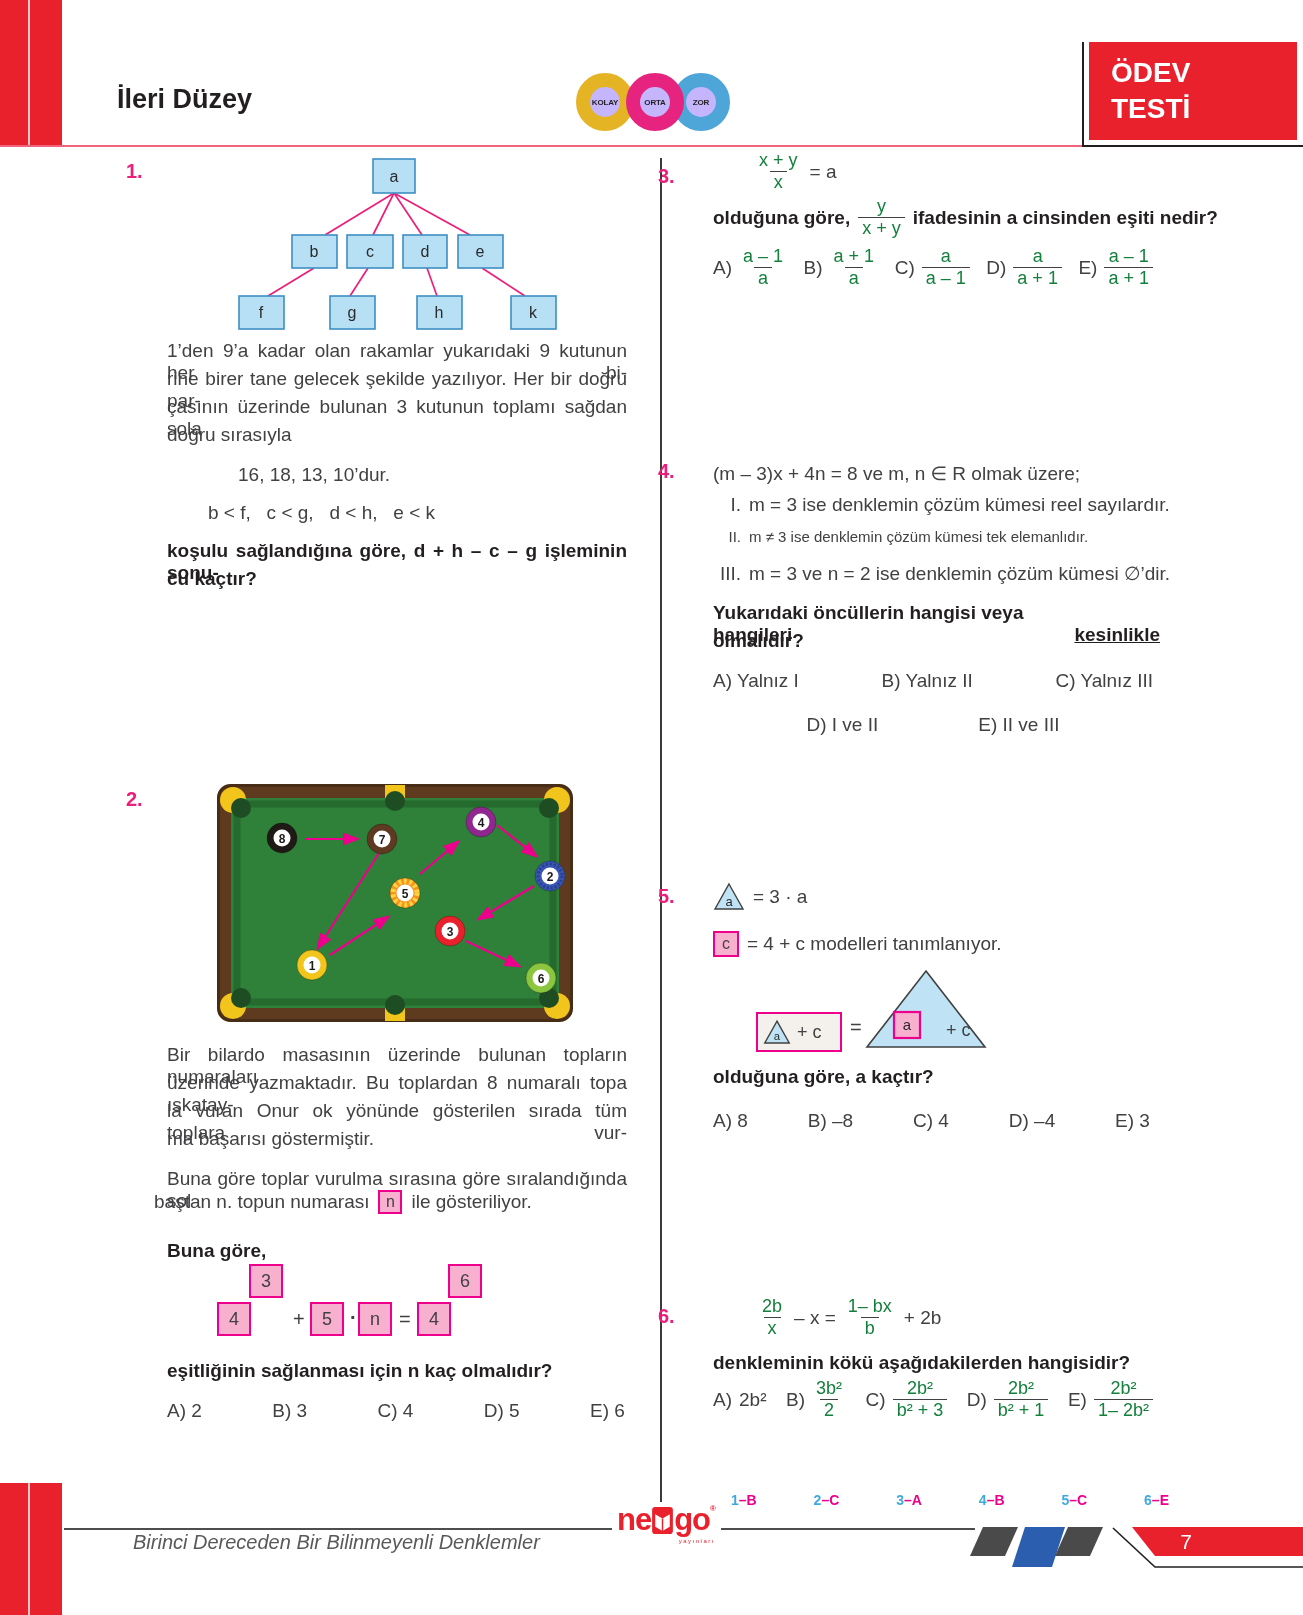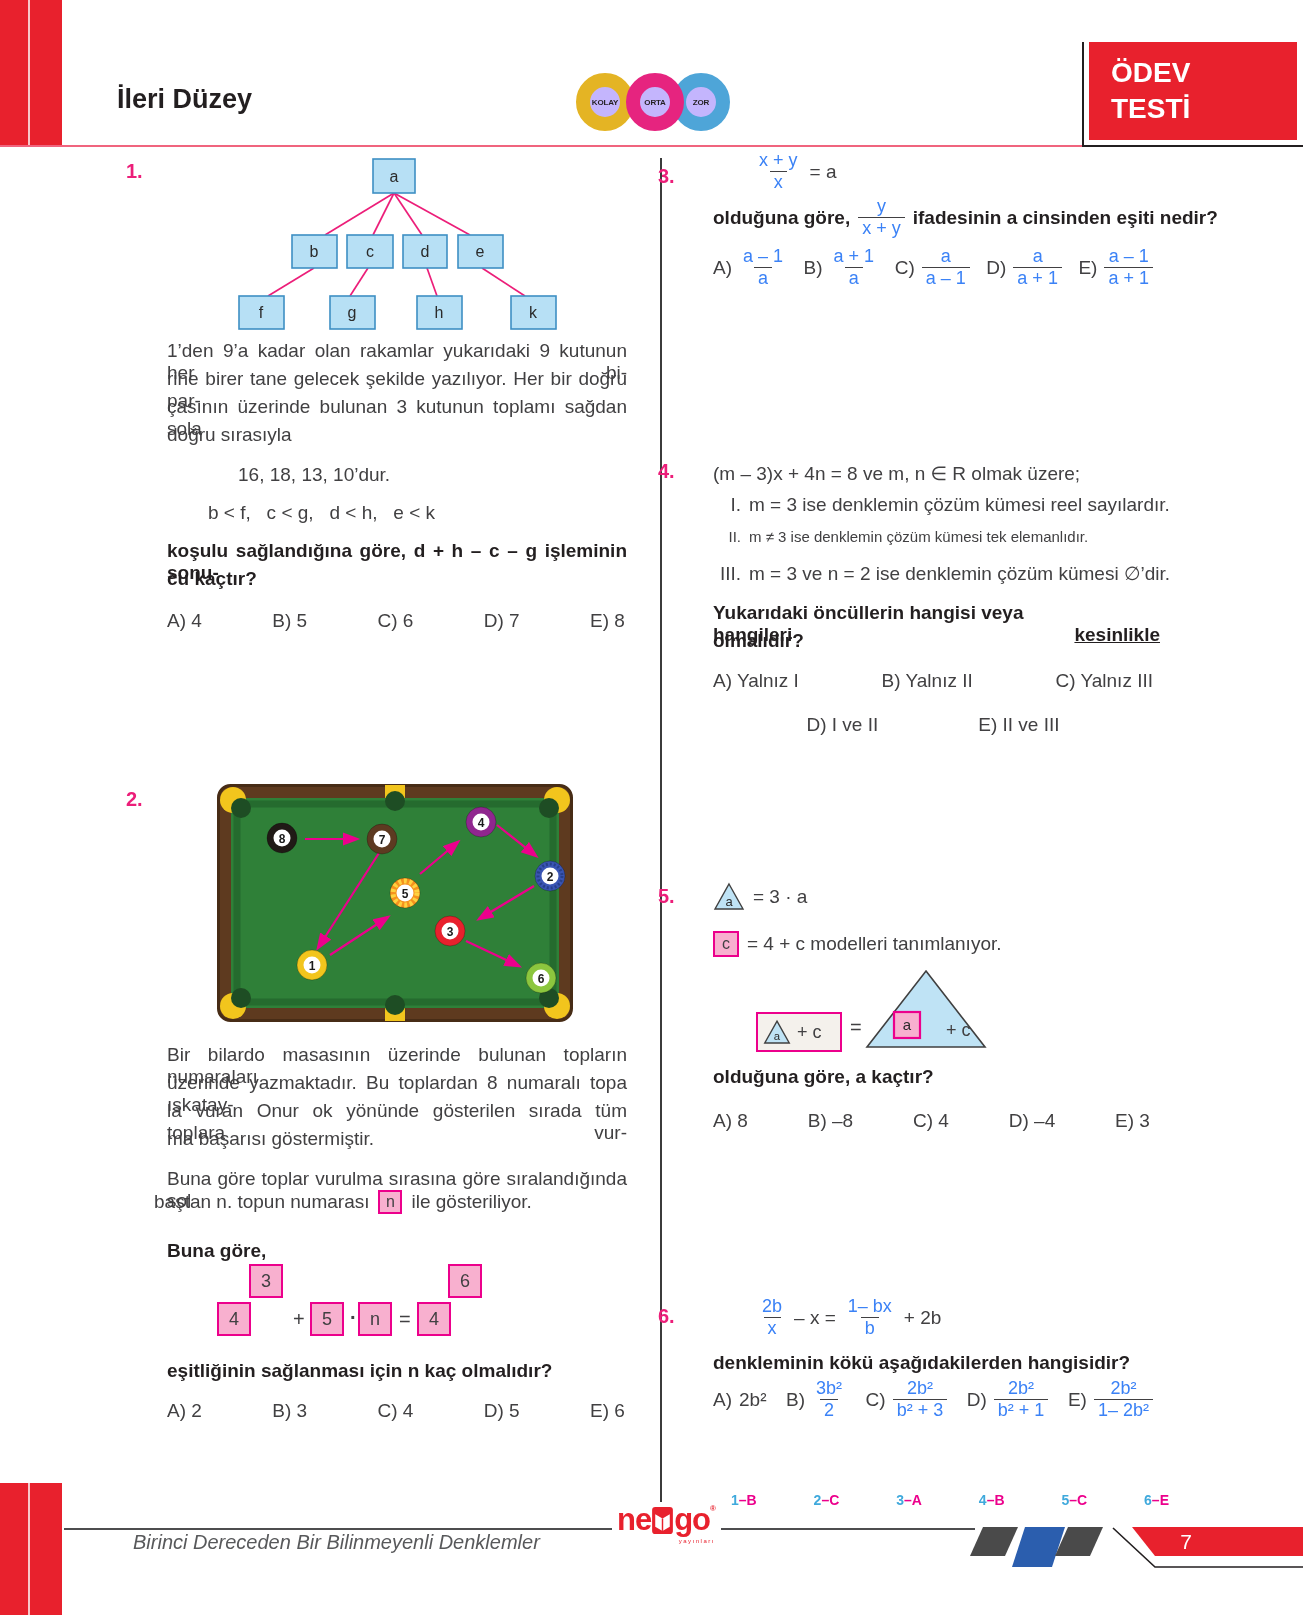--- a/index.html
+++ b/index.html
@@ -22,21 +22,21 @@
   .odev-box{position:absolute;left:1089px;top:42px;width:208px;height:98px;background:#e8212d;
             color:#fff;font-weight:bold;font-size:28px;line-height:36px;padding:13px 0 0 22px;box-sizing:border-box;}
   .divider{position:absolute;left:660px;top:158px;width:2px;height:1345px;background:#3b3b3b;}
   
   .qnum{position:absolute;font-size:20px;font-weight:bold;color:#ec1e79;}
   .tline{position:absolute;font-size:19px;color:#414042;white-space:nowrap;}
   .jl{white-space:normal;text-align:justify;text-align-last:justify;}
   .bold{font-weight:bold;color:#231f20;}
   .optrow{position:absolute;display:flex;justify-content:space-between;font-size:19px;color:#414042;}
   .optrow .opt{white-space:nowrap;}
-  .frac{display:inline-flex;flex-direction:column;align-items:center;font-size:18px;color:#3b82f6;line-height:1.18;}
+  .frac{display:inline-flex;flex-direction:column;align-items:center;font-size:18px;color:#15803d;line-height:1.18;}
   .frac .num{padding:0 4px;}
   .frac .den{border-top:1.6px solid #414042;padding:0 4px;}
   .fopt{display:inline-flex;align-items:center;gap:7px;white-space:nowrap;}
   .flexrow{position:absolute;display:flex;align-items:center;}
   
   .nbox{display:inline-flex;align-items:center;justify-content:center;width:24px;height:24px;
         background:#f8b0cf;border:2px solid #ec008c;box-sizing:border-box;font-size:16px;color:#414042;}
   .pbox{position:absolute;width:34px;height:34px;background:#f8b0cf;border:2px solid #ec008c;
         display:flex;align-items:center;justify-content:center;font-size:18px;color:#414042;box-sizing:border-box;}
   .eqop{position:absolute;font-size:20px;color:#414042;}
@@ -126,27 +126,20 @@
   </svg>
 
   <div class="tline jl" style="left:167px;top:340px;width:460px;">1’den 9’a kadar olan rakamlar yukarıdaki 9 kutunun her bi-</div>
   <div class="tline jl" style="left:167px;top:368px;width:460px;">rine birer tane gelecek şekilde yazılıyor. Her bir doğru par-</div>
   <div class="tline jl" style="left:167px;top:396px;width:460px;">çasının üzerinde bulunan 3 kutunun toplamı sağdan sola</div>
   <div class="tline" style="left:167px;top:424px;">doğru sırasıyla</div>
   <div class="tline" style="left:208px;top:464px;margin-left:30px;">16, 18, 13, 10’dur.</div>
   <div class="tline" style="left:208px;top:502px;white-space:pre;">b &lt; f,   c &lt; g,   d &lt; h,   e &lt; k</div>
   <div class="tline jl bold" style="left:167px;top:540px;width:460px;">koşulu sağlandığına göre, d + h – c – g işleminin sonu-</div>
   <div class="tline bold" style="left:167px;top:568px;">cu kaçtır?</div>
-  <div class="optrow" style="left:167px;top:610px;width:458px;">
-      <span class="opt">A) 4</span>
-      <span class="opt">B) 5</span>
-      <span class="opt">C) 6</span>
-      <span class="opt">D) 7</span>
-      <span class="opt">E) 8</span>
-    </div>
 
   <div class="qnum" style="left:126px;top:788px;">2.</div>
 
   <svg class="abs" style="left:217px;top:784px;" width="356" height="238" viewBox="0 0 356 238">
     <defs>
       <marker id="ah" markerWidth="9" markerHeight="8" refX="6.5" refY="3" orient="auto">
         <path d="M0,0 L8,3 L0,6 Z" fill="#ec008c"></path>
       </marker>
     </defs>
     <rect x="1.5" y="1.5" width="353" height="235" rx="12" fill="#5e3a1f" stroke="#472c16" stroke-width="3"></rect>

